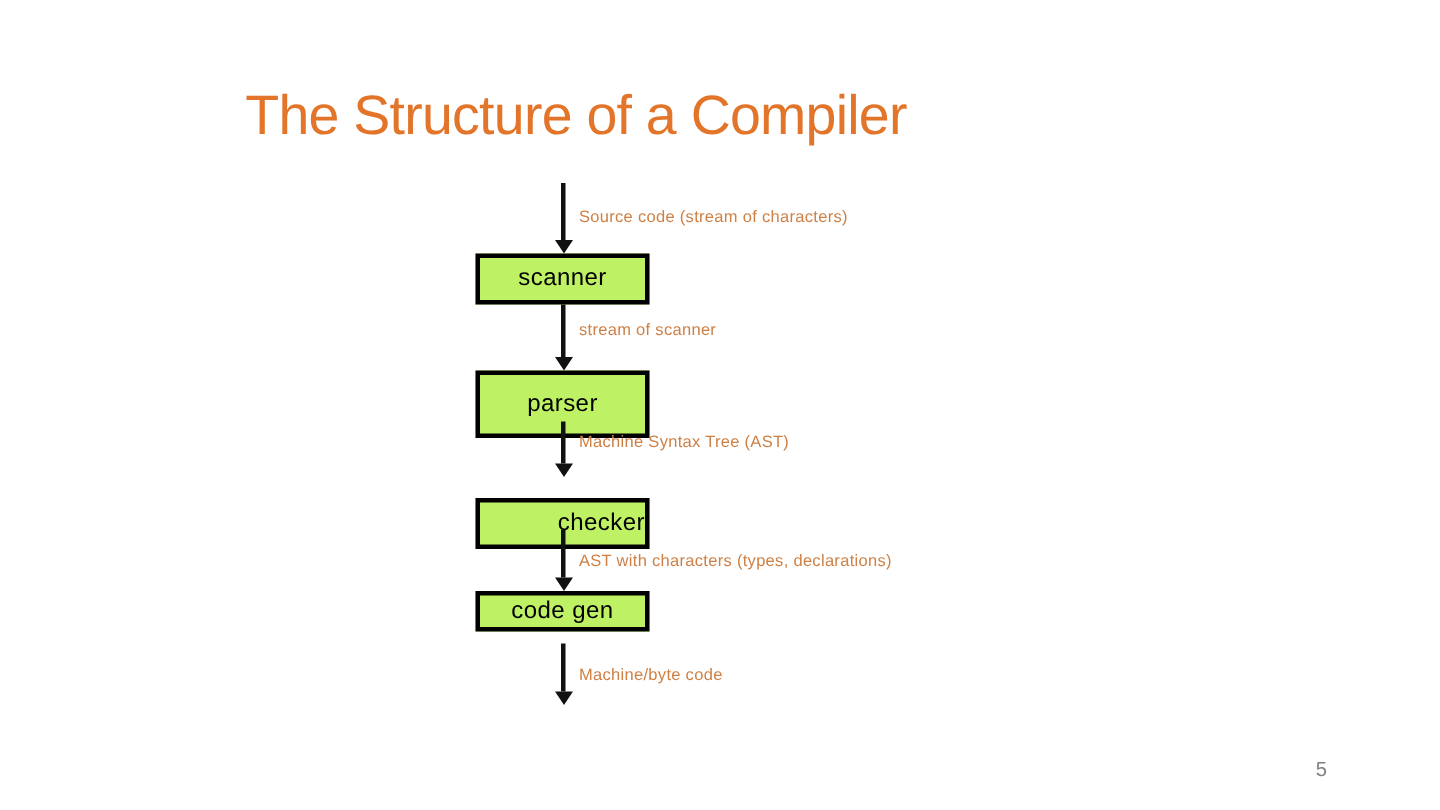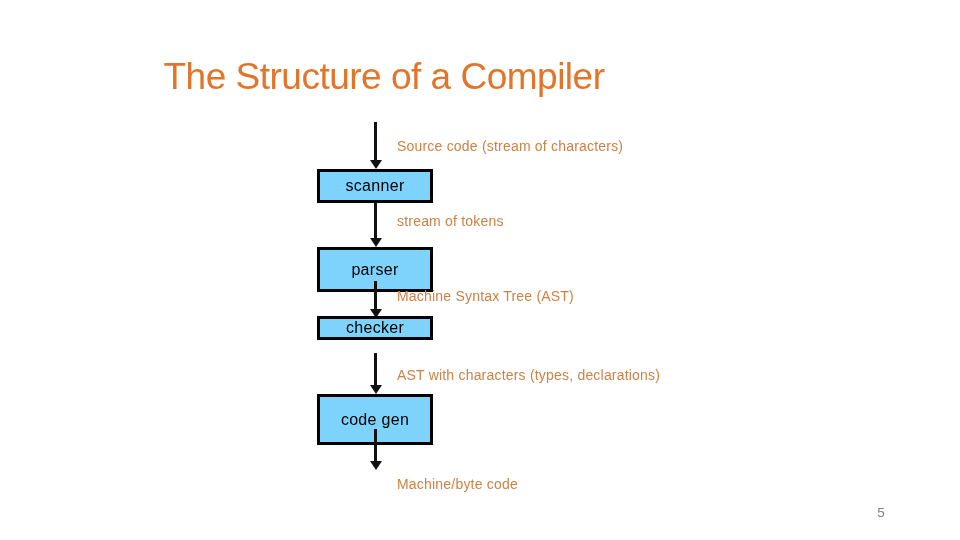--- a/index.html
+++ b/index.html
@@ -23,34 +23,34 @@
     margin: 0;
     text-align: center;
     font-size: 37px;
     font-weight: 400;
     letter-spacing: -0.5px;
     color: #e2752a;
     font-family: "Liberation Sans", sans-serif;
   }
   .flow-label {
     position: absolute;
-    left: 397px;
+    left: 386px;
     color: #ce8045;
-    font-size: 14px;
+    font-size: 11px;
     letter-spacing: 0.2px;
     white-space: nowrap;
     line-height: 1.1;
   }
   .stage-box {
     position: absolute;
     left: 317px;
     width: 116px;
     box-sizing: border-box;
     border: 3px solid #000000;
-    background: #7dd3fc;
+    background: #bef264;
     display: flex;
     align-items: center;
     justify-content: center;
   }
   .stage-box .stage-box-label {
     color: #000000;
     font-size: 16px;
     letter-spacing: 0.3px;
     line-height: 1;
   }
@@ -100,50 +100,50 @@
 
   <div class="stage-box" style="top:169px;height:34px;">
     <span class="stage-box-label">scanner</span>
   </div>
 
   <div class="flow-arrow" style="top:203px;height:44px;">
     <div class="shaft"></div>
     <div class="head"></div>
   </div>
 
-  <div class="flow-label" style="top:214px;">stream of tokens</div>
+  <div class="flow-label" style="top:214px;">stream of scanner</div>
 
   <div class="stage-box" style="top:247px;height:45px;">
     <span class="stage-box-label">parser</span>
   </div>
 
   <div class="flow-arrow" style="top:281px;height:37px;">
     <div class="shaft"></div>
     <div class="head"></div>
   </div>
 
   <div class="flow-label" style="top:289px;">Machine Syntax Tree (AST)</div>
 
-  <div class="stage-box" style="top:316px;height:24px;">
+  <div class="stage-box" style="top:332px;height:34px;justify-content:flex-end;">
     <span class="stage-box-label">checker</span>
   </div>
 
   <div class="flow-arrow" style="top:353px;height:41px;">
     <div class="shaft"></div>
     <div class="head"></div>
   </div>
 
   <div class="flow-label" style="top:368px;">AST with characters (types, declarations)</div>
 
-  <div class="stage-box" style="top:394px;height:51px;">
+  <div class="stage-box" style="top:394px;height:27px;">
     <span class="stage-box-label">code gen</span>
   </div>
 
   <div class="flow-arrow" style="top:429px;height:41px;">
     <div class="shaft"></div>
     <div class="head"></div>
   </div>
 
-  <div class="flow-label" style="top:444px;margin-top:33px;">Machine/byte code</div>
+  <div class="flow-label" style="top:444px;">Machine/byte code</div>
 
   <div class="page-number">5</div>
 
 </div>
 
 </body></html>

